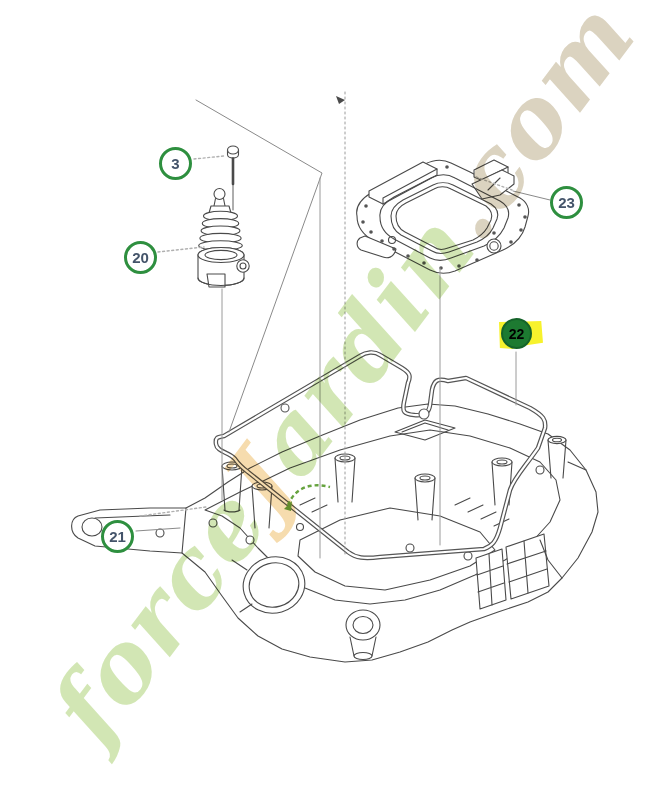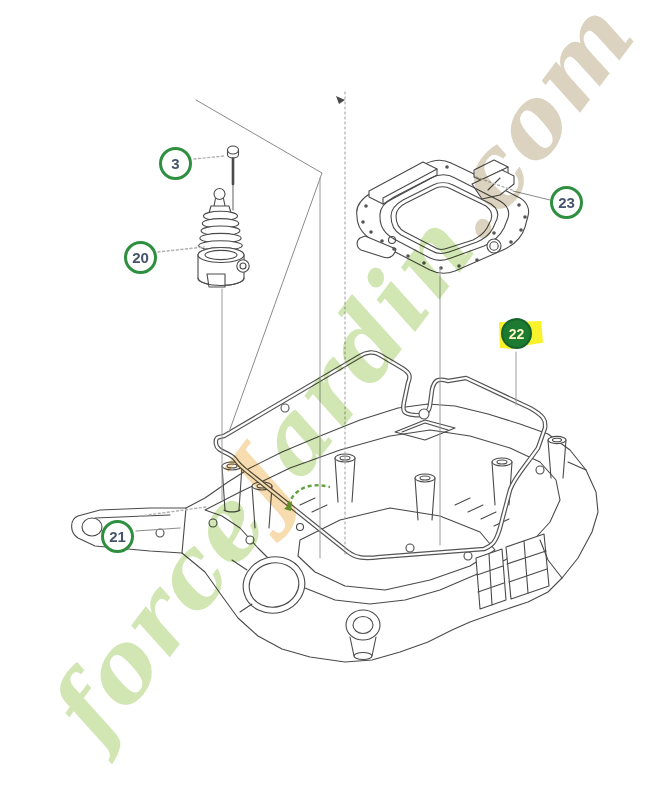--- a/index.html
+++ b/index.html
@@ -6,21 +6,21 @@
   #stage{position:relative;width:652px;height:800px;background:#ffffff;overflow:hidden;
          font-family:"Liberation Sans",sans-serif;}
   #artwork{position:absolute;left:0;top:0;}
 
   
   .callout{position:absolute;width:33px;height:33px;box-sizing:border-box;
            border:3px solid #2e8f3f;border-radius:50%;background:#ffffff;
            display:flex;align-items:center;justify-content:center;
            font-weight:bold;font-size:15px;color:#44546a;cursor:pointer;z-index:30;}
   .callout--selected{width:31px;height:31px;border:2px solid #15632a;background:#1d7a31;
-           color:#fef9c3;font-size:14px;}
+           color:#000000;font-size:14px;}
   .hl-mark{position:absolute;background:#f7f22c;z-index:25;
            clip-path:polygon(0 4%,96% 0,100% 78%,55% 88%,30% 100%,2% 96%);}
 
   
   .watermark{position:absolute;left:36px;top:700px;transform:rotate(-53deg);
              transform-origin:0 0;white-space:nowrap;line-height:1;
              font-family:"DejaVu Serif",serif;font-style:italic;font-weight:700;
              font-size:96px;letter-spacing:2px;opacity:.82;mix-blend-mode:multiply;
              pointer-events:none;z-index:40;}
   .wm-green{color:#c8e1a3;}

